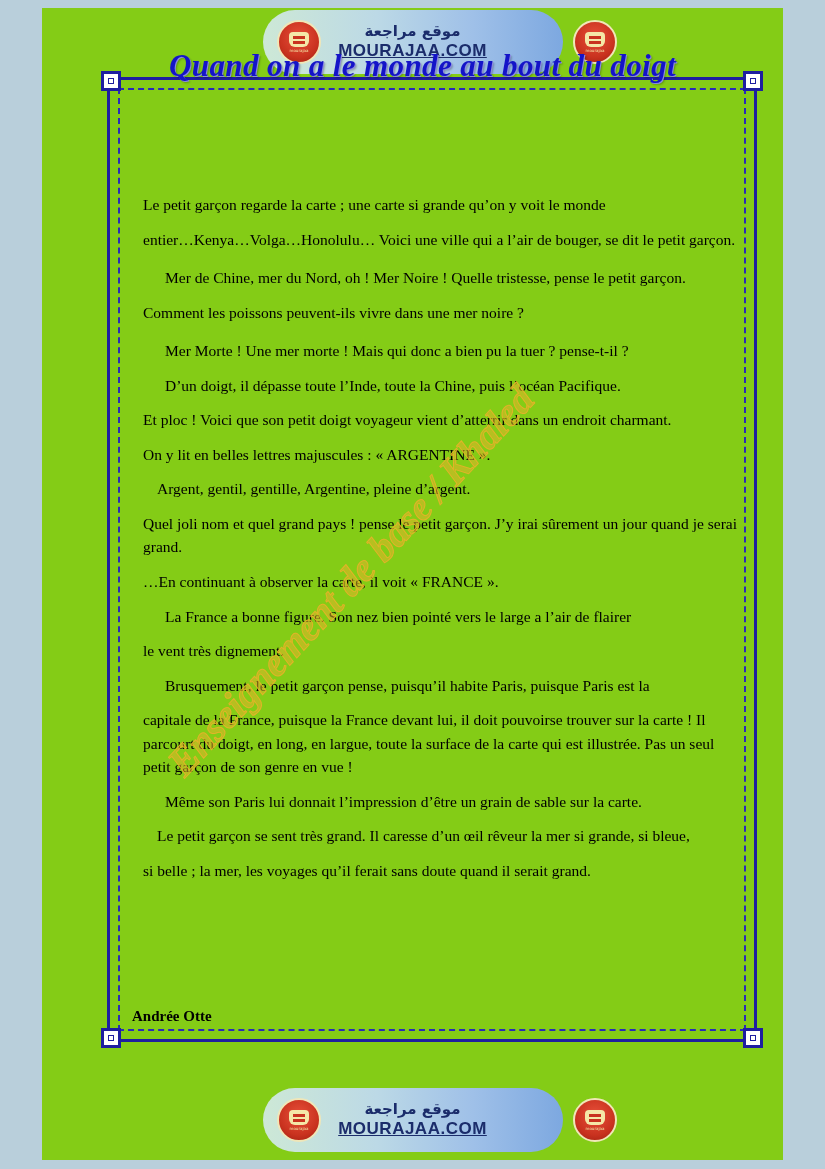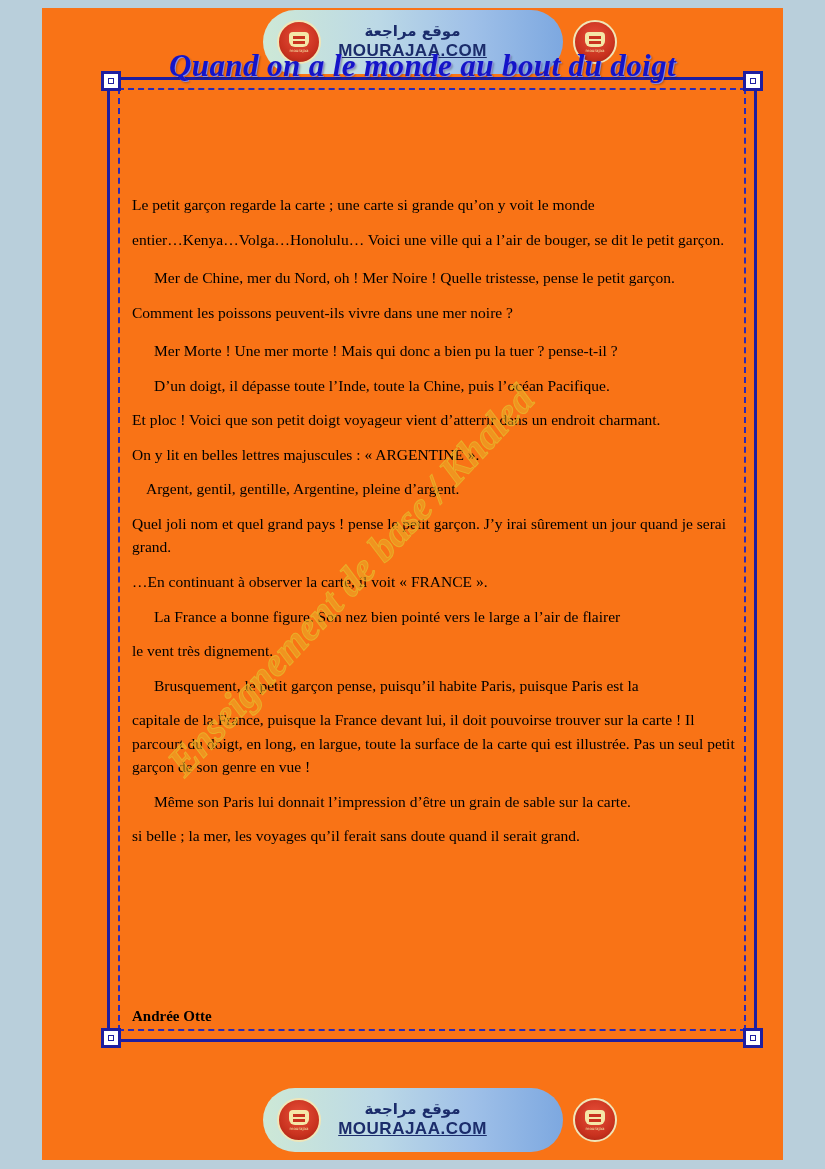--- a/index.html
+++ b/index.html
@@ -13,21 +13,21 @@
     font-family: "Liberation Serif", serif;
     position: relative;
     overflow: hidden;
   }
   .page {
     position: absolute;
     left: 42px;
     top: 8px;
     width: 741px;
     height: 1152px;
-    background: #f97316;
+    background: #84cc16;
   }
 
   
   .banner {
     position: absolute;
     left: 50%;
     transform: translateX(-50%);
     width: 300px;
     height: 64px;
     border-radius: 34px;
@@ -157,21 +157,21 @@
   .content {
     position: absolute;
     left: 90px;
     top: 185px;
     width: 610px;
     font-size: 15.5px;
     color: #000000;
     line-height: 1.52;
   }
   .content p {
-    margin: 0 0 11px 0;
+    margin: 0 0 11px 11px;
   }
   .content p.ind { text-indent: 22px; }
   .content p.ind2 { text-indent: 14px; }
   .content p.gap { margin-bottom: 15px; }
 
   .author {
     position: absolute;
     left: 90px;
     top: 1000px;
     font-family: "Liberation Serif", serif;
@@ -246,20 +246,21 @@
     <p>Et ploc ! Voici que son petit doigt voyageur vient d’atterrir dans un endroit charmant.</p>
     <p>On y lit en belles lettres majuscules : « ARGENTINE ».</p>
     <p class="ind2">Argent, gentil, gentille, Argentine, pleine d’argent.</p>
     <p>Quel joli nom et quel grand pays !  pense le petit garçon. J’y irai sûrement un jour quand je serai grand.</p>
     <p>…En continuant à observer la carte, il voit « FRANCE ».</p>
     <p class="ind">La France a bonne figure. Son nez bien pointé vers le large a l’air de flairer</p>
     <p>le vent très dignement.</p>
     <p class="ind">Brusquement, le petit garçon pense, puisqu’il habite Paris, puisque Paris est la</p>
     <p>capitale de la France, puisque la France devant lui, il doit pouvoirse trouver sur la carte !  Il parcourt du doigt, en long, en largue, toute la surface de la carte qui est illustrée. Pas un seul petit garçon de son genre en vue !</p>
     <p class="ind">Même son Paris lui donnait l’impression d’être un grain de sable sur la carte.</p>
+    <p class="ind2">Le petit garçon se sent très grand. Il caresse d’un œil rêveur la mer si grande, si bleue,</p>
     <p>si belle ; la mer, les voyages qu’il ferait sans doute quand il serait grand.</p>
   </div>
 
   <div class="author">Andrée Otte</div>
 
   <div class="watermark">
     <span>Enseignement de base / Khaled</span>
   </div>
 
   <div class="banner banner-bottom">

